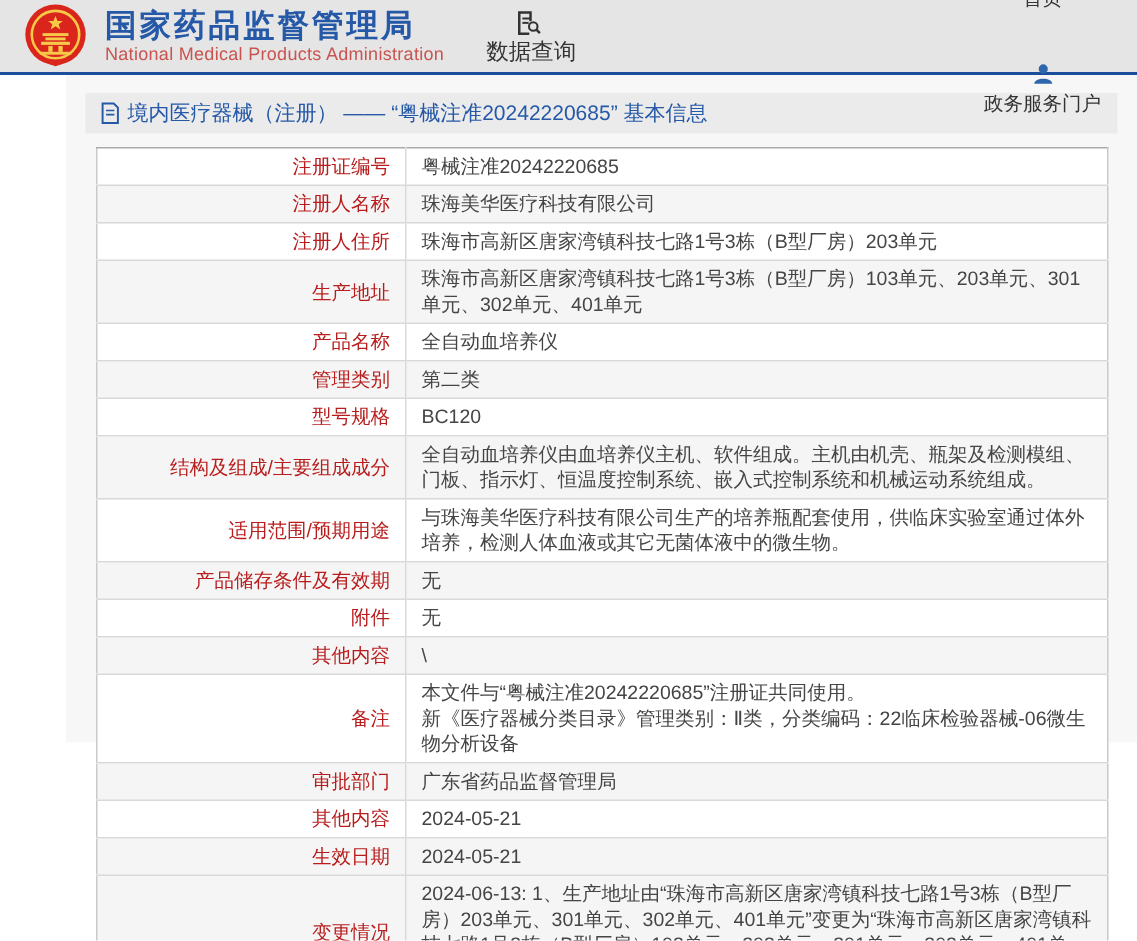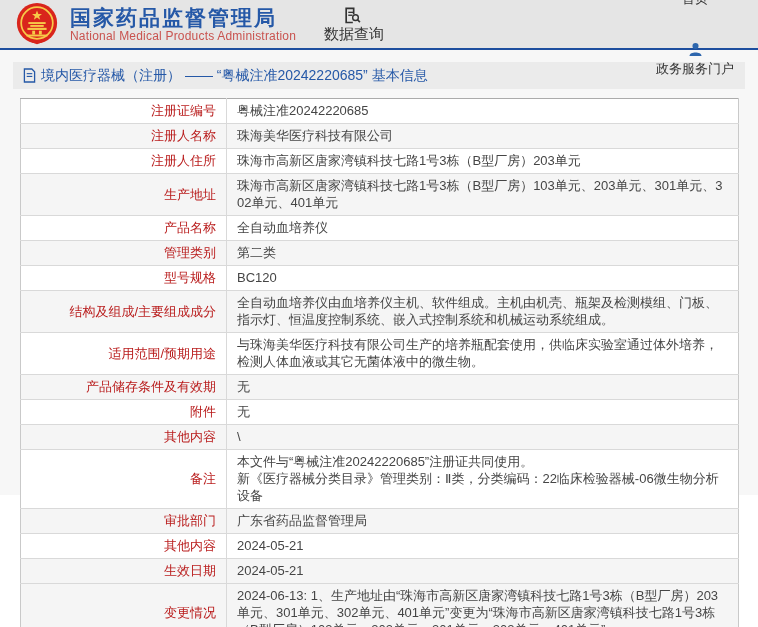--- a/index.html
+++ b/index.html
@@ -61,20 +61,21 @@
     cursor: pointer;
   }
   .nav-item svg { width: 17px; height: 17px; margin-bottom: 3px; }
   .nav-label { font-size: 13px; color: #333; line-height: 16px; }
 
   
   .main-area {
     height: 445px;
     background: #f7f7f7;
     padding-top: 12px;
+    margin-left: 44px;
   }
   .breadcrumb-bar {
     margin: 0 13px;
     background: #ebebeb;
     height: 27px;
     display: flex;
     align-items: center;
     padding: 0 10px;
   }
   .breadcrumb-bar svg { width: 13px; height: 15px; margin-right: 5px; flex: 0 0 auto; }

